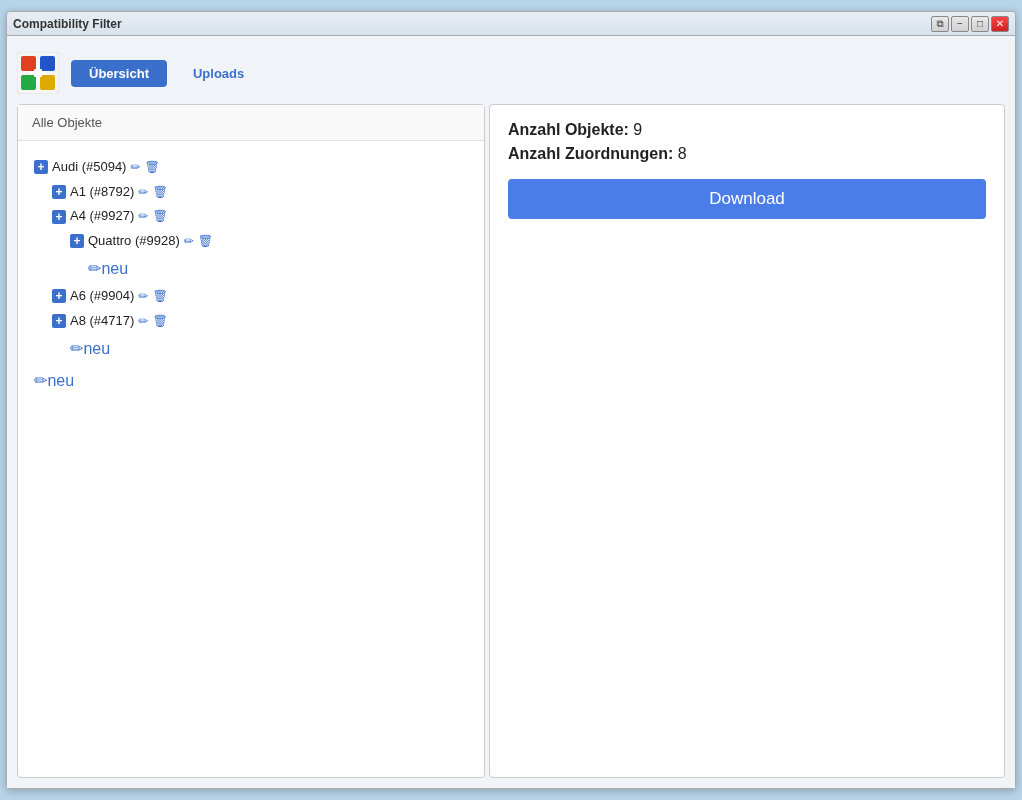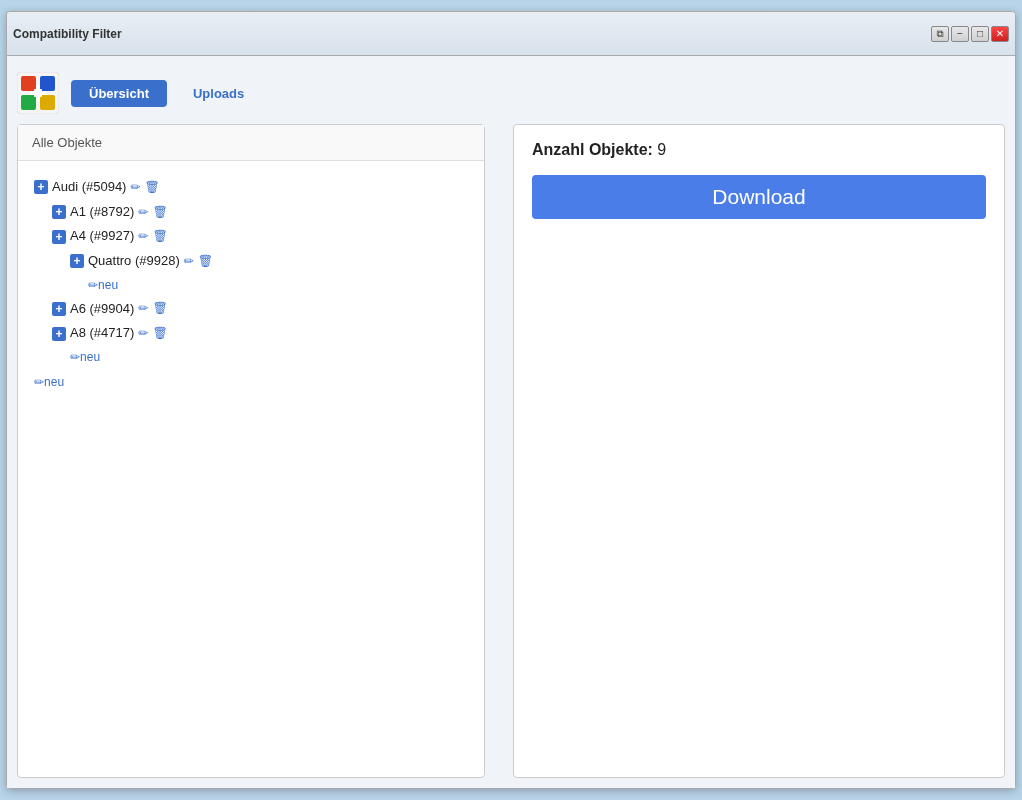--- a/index.html
+++ b/index.html
@@ -27,21 +27,21 @@
       flex-direction: column;
     }
 
     .titlebar {
       background: linear-gradient(to bottom, #e8eef4, #d8e2ec);
       border-bottom: 1px solid #aaa;
       display: flex;
       align-items: center;
       justify-content: space-between;
       padding: 0 6px;
-      height: 44px;
+      height: 24px;
       border-radius: 4px 4px 0 0;
       flex-shrink: 0;
     }
 
     .titlebar-title {
       font-size: 12px;
       font-weight: bold;
       color: #333;
     }
 
@@ -110,21 +110,21 @@
 
     .tab-btn.inactive {
       background: transparent;
       color: #3b6fcc;
       text-decoration: none;
     }
 
     
     .panels {
       display: flex;
-      gap: 28px;
+      gap: 4px;
       flex: 1;
     }
 
     .panel {
       background: white;
       border: 1px solid #ccc;
       border-radius: 4px;
       padding: 0;
       display: flex;
       flex-direction: column;
@@ -198,21 +198,21 @@
     }
 
     .tree-icon-delete {
       color: #3b6fcc;
       font-size: 12px;
       cursor: pointer;
     }
 
     .tree-neu {
       color: #3b6fcc;
-      font-size: 12px;
+      font-size: 16px;
       cursor: pointer;
       display: flex;
       align-items: center;
       gap: 2px;
     }
 
     .indent-1 { padding-left: 18px; }
     .indent-2 { padding-left: 36px; }
     .indent-3 { padding-left: 54px; }
 
@@ -231,21 +231,21 @@
       font-weight: bold;
     }
 
     .download-btn {
       width: 100%;
       padding: 10px;
       background: #4a7de8;
       color: white;
       border: none;
       border-radius: 4px;
-      font-size: 21px;
+      font-size: 17px;
       cursor: pointer;
       margin-top: 10px;
       font-weight: normal;
     }
   </style>
 </head>
 <body>
 
 <div class="window">
 
@@ -366,19 +366,23 @@
           </ul>
         </div>
       </div>
 
       <div class="panel panel-right">
         <div class="info-body">
           <div class="info-row">
             <strong>Anzahl Objekte:</strong>
             <span>9</span>
           </div>
+          <div class="info-row">
+            <strong>Anzahl Zuordnungen:</strong>
+            <span>8</span>
+          </div>
           <button class="download-btn">Download</button>
         </div>
       </div>
 
     </div>
   </div>
 </div>
 
 </body></html>

